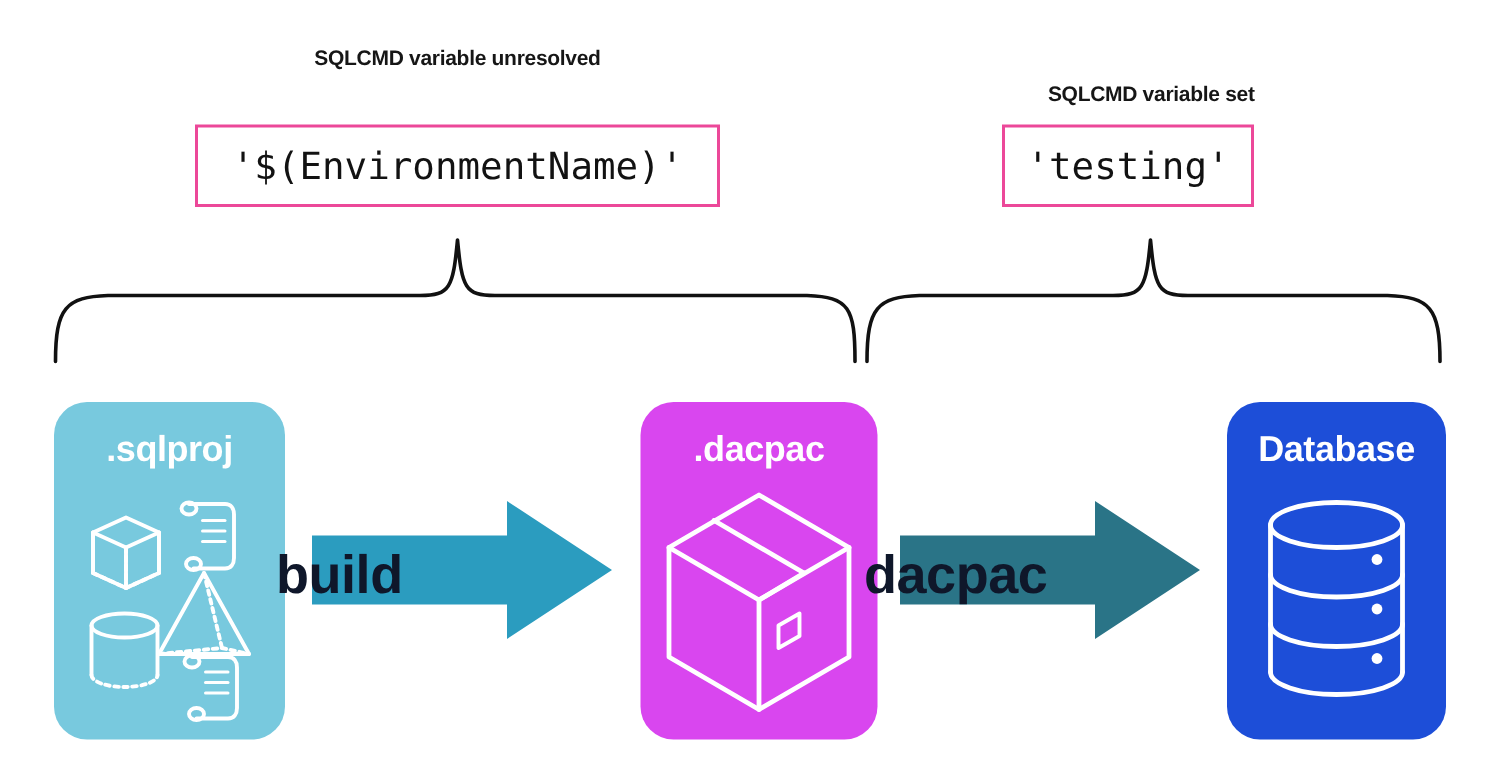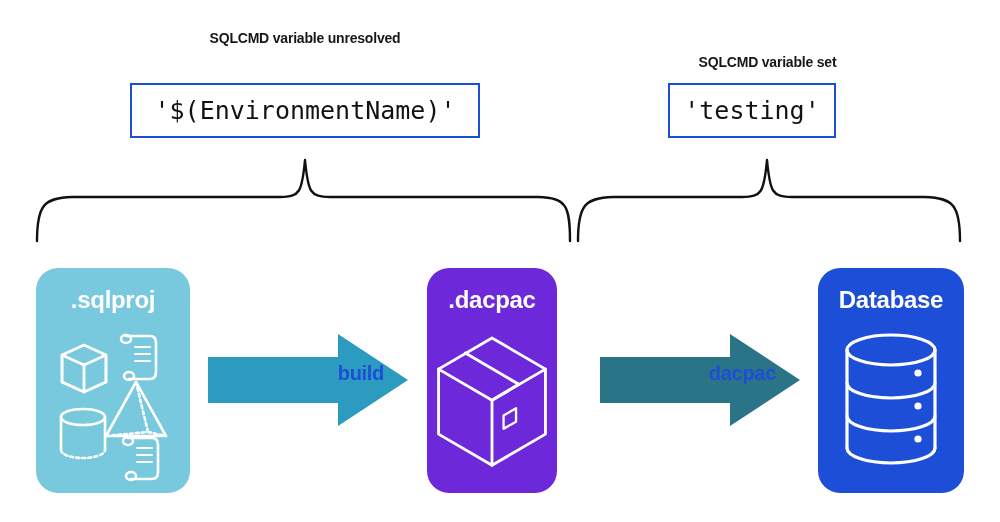--- a/index.html
+++ b/index.html
@@ -32,21 +32,21 @@
     letter-spacing: -0.2px;
     text-align: center;
     white-space: nowrap;
   }
   #heading-left  { left: 120px; top: 30px; width: 370px; }
   #heading-right { left: 635px; top: 30px; width: 265px; margin-top: 24px; }
 
   
   .code-box {
     position: absolute;
-    border: 2px solid #1d4ed8;
+    border: 2px solid #ec4899;
     background: #ffffff;
     box-sizing: border-box;
     display: flex;
     align-items: center;
     justify-content: center;
   }
   .code-box span {
     font-family: "DejaVu Sans Mono", "Liberation Mono", monospace;
     font-size: 25px;
     color: #121212;
@@ -82,22 +82,22 @@
     font-size: 24px;
     letter-spacing: -0.3px;
     white-space: nowrap;
   }
   #panel-sqlproj {
     left: 36px; top: 268px; width: 154px; height: 225px;
     background: #78C9DE;
   }
   #panel-sqlproj .panel-title { top: 18px; }
   #panel-dacpac {
-    left: 427px; top: 268px; width: 130px; height: 225px;
-    background: #6d28d9;
+    left: 427px; top: 268px; width: 158px; height: 225px;
+    background: #d946ef;
   }
   #panel-dacpac .panel-title { top: 18px; }
   #panel-database {
     left: 818px; top: 268px; width: 146px; height: 225px;
     background: #1d4ed8;
   }
   #panel-database .panel-title { top: 18px; }
 
   .panel-art {
     position: absolute;
@@ -108,25 +108,25 @@
   }
 
   
   .arrow {
     position: absolute;
   }
   .arrow-label {
     position: absolute;
     left: 0;
     width: 100%;
-    text-align: right;
-    color: #1d4ed8;
+    text-align: left;
+    color: #0f172a;
     font-family: "Liberation Sans", sans-serif;
     font-weight: bold;
-    font-size: 20px;
+    font-size: 36px;
     letter-spacing: -0.3px;
     white-space: nowrap;
     pointer-events: none;
   }
   #arrow-build  { left: 208px; top: 334px; width: 200px; height: 92px; }
   #arrow-build .arrow-label  { top: 28px; left: -24px; }
   #arrow-deploy { left: 600px; top: 334px; width: 200px; height: 92px; }
   #arrow-deploy .arrow-label { top: 28px; left: -24px; }
 </style>
 </head>

